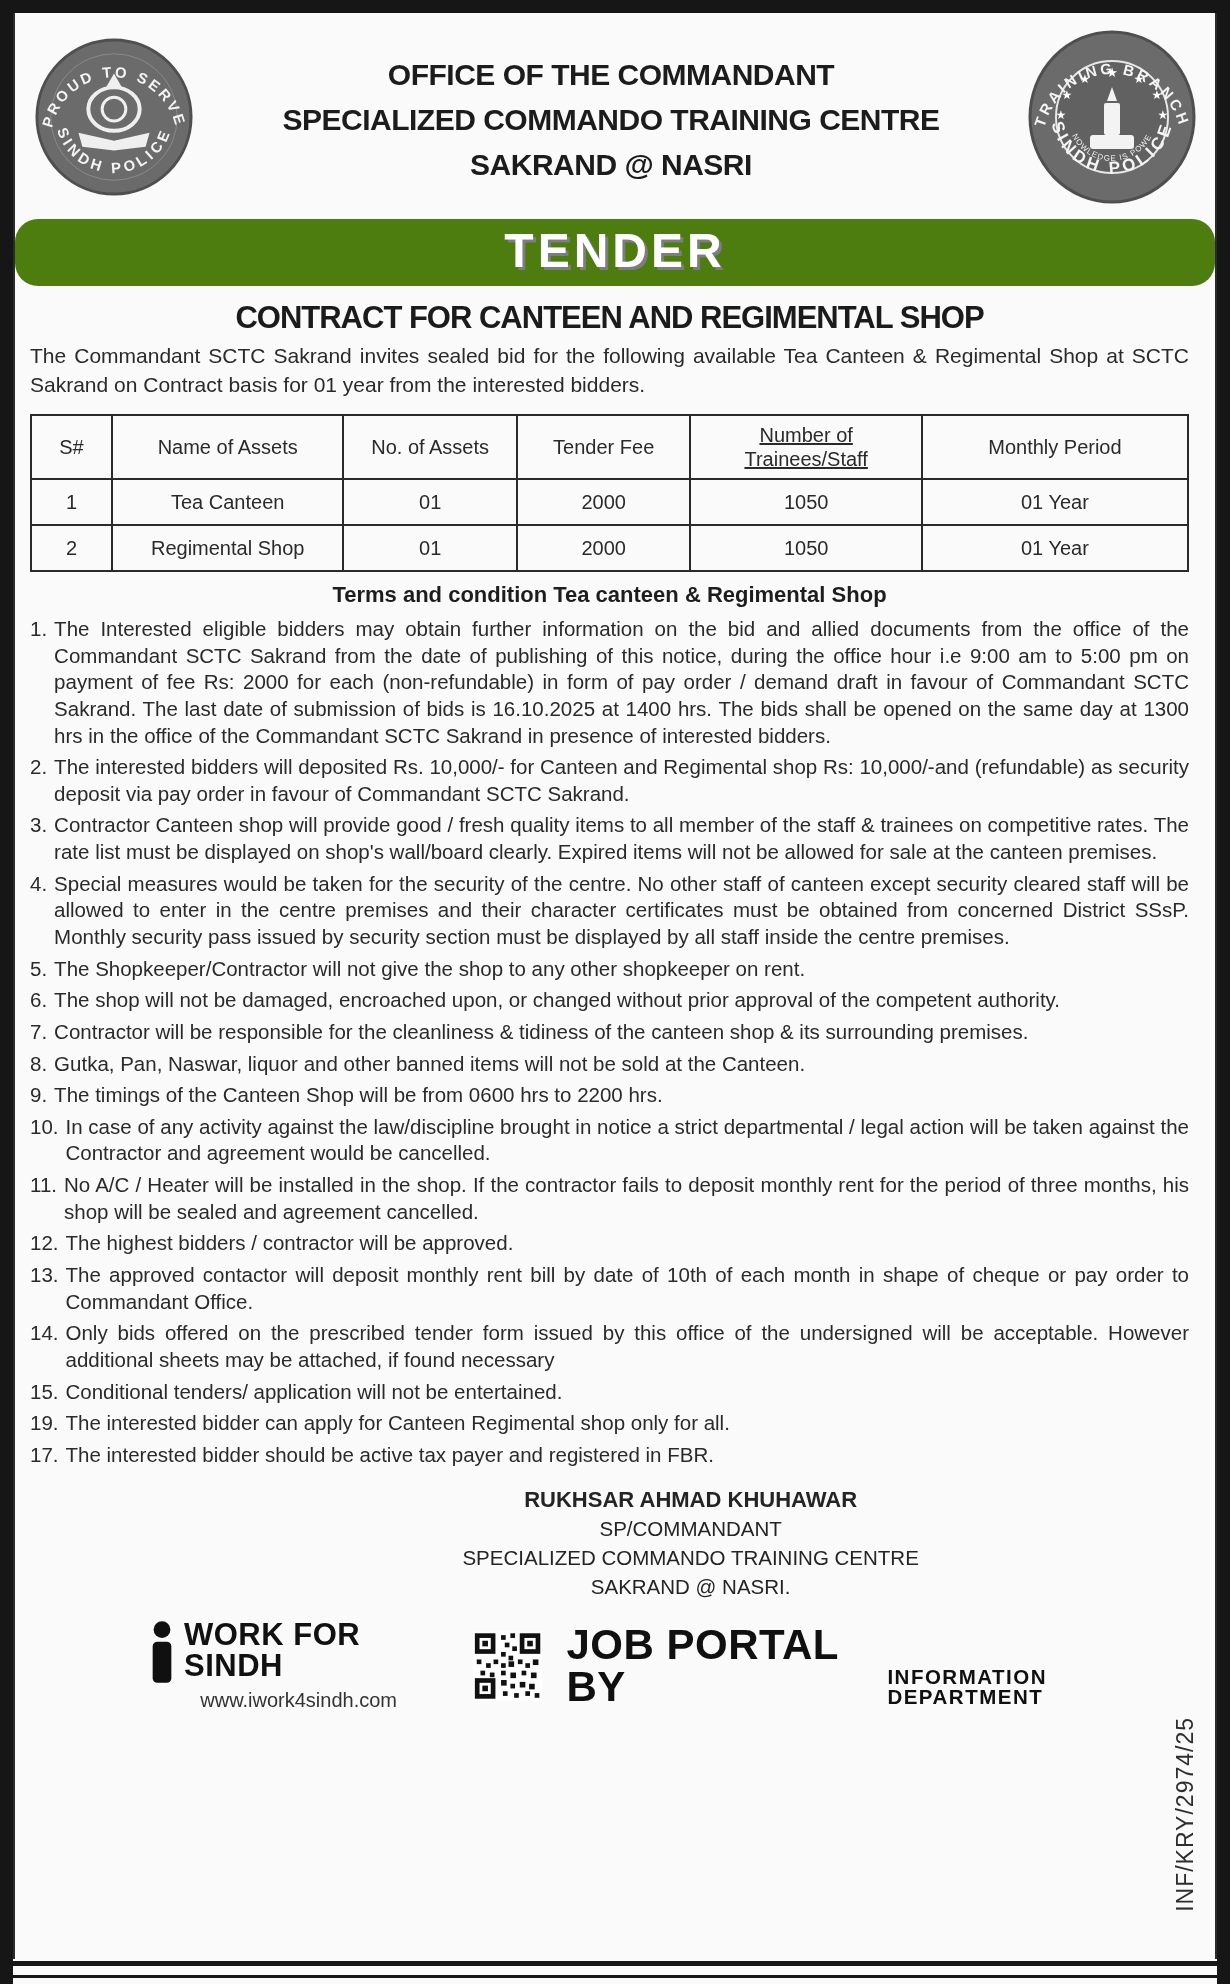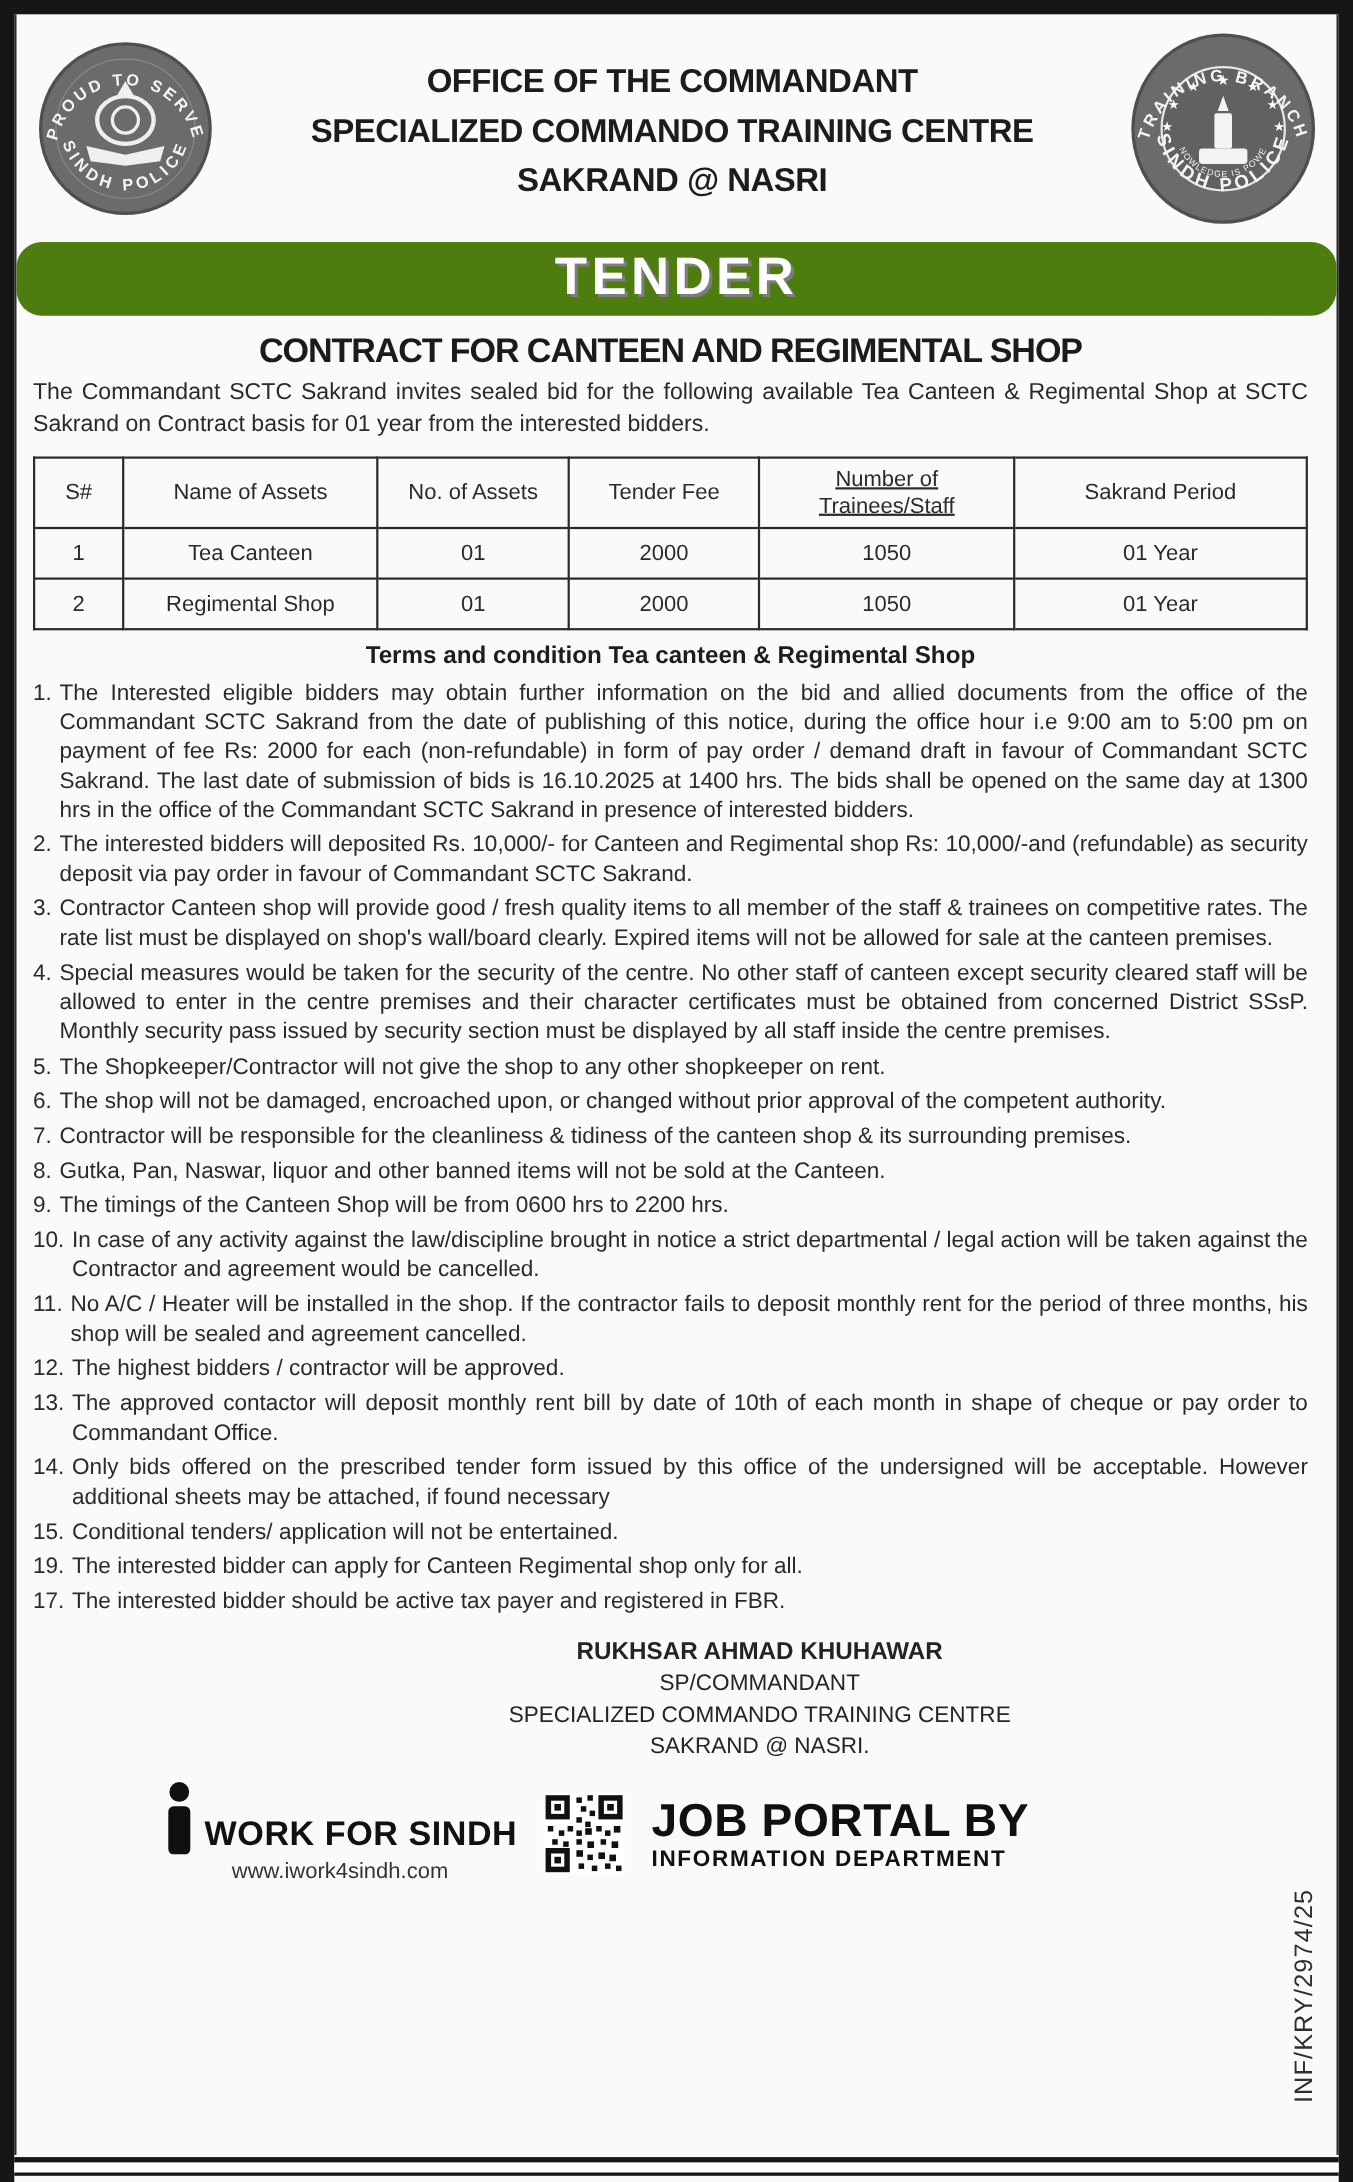--- a/index.html
+++ b/index.html
@@ -125,21 +125,21 @@
   .wfs-row{display:flex;align-items:flex-end;gap:8px;}
   .wfs-text{
     font-size:31px;
     font-weight:900;
     color:#111;
     letter-spacing:0.5px;
     line-height:1;
     padding-bottom:4px;
   }
   .wfs-url{font-size:20px;color:#333;margin-top:4px;}
-  .portal{display:flex;flex-direction:column;line-height:1;}
+  .portal{display:flex;flex-direction:row;line-height:1;align-items:flex-end;}
   .portal-title{
     font-size:42px;
     font-weight:900;
     color:#101010;
     letter-spacing:0.5px;
   }
   .portal-sub{
     font-size:20.5px;
     font-weight:900;
     color:#101010;
@@ -243,21 +243,21 @@
       <p class="intro">The Commandant SCTC Sakrand invites sealed bid for the following available Tea Canteen &amp; Regimental Shop at SCTC Sakrand on Contract basis for 01 year from the interested bidders.</p>
 
       <table class="assets">
         <thead>
           <tr>
             <th class="c0">S#</th>
             <th class="c1">Name of Assets</th>
             <th class="c2">No. of Assets</th>
             <th class="c3">Tender Fee</th>
             <th class="c4">Number of Trainees/Staff</th>
-            <th class="c5">Sakrand Period</th>
+            <th class="c5">Monthly Period</th>
           </tr>
         </thead>
         <tbody>
           <tr>
             <td>1</td>
             <td>Tea Canteen</td>
             <td>01</td>
             <td>2000</td>
             <td>1050</td>
             <td>01 Year</td>

